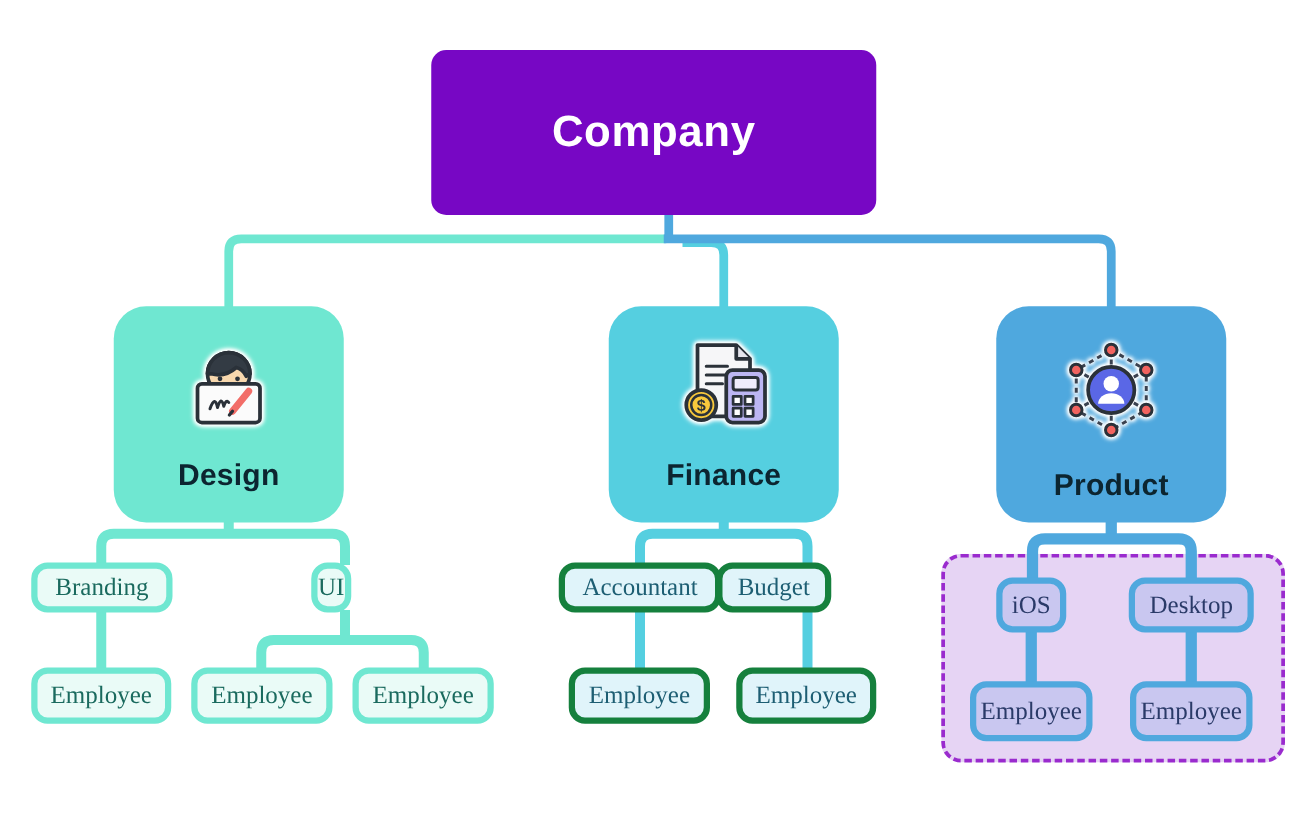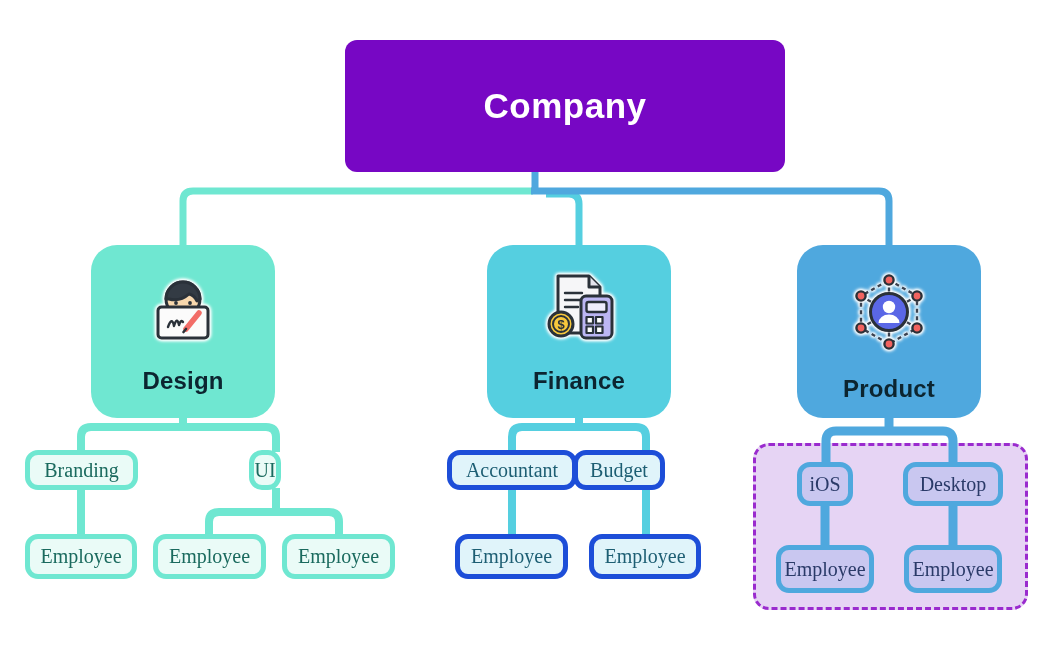--- a/index.html
+++ b/index.html
@@ -2,21 +2,21 @@
 <html><head>
 <meta charset="utf-8">
 <style>
   html,body { margin:0; padding:0; background:#ffffff; }
   #stage {
     position:relative; width:1049px; height:650px; background:#ffffff;
     font-family:"Liberation Sans","DejaVu Sans",sans-serif; overflow:hidden;
   }
   
   .root {
-    position:absolute; left:345px; top:40px; width:440px; height:132px;
+    position:absolute; left:345px; top:40px; width:356px; height:132px;
     background:#7707C4; border-radius:12px; display:flex; flex-direction:column;
     align-items:center; justify-content:center; z-index:3;
   }
   .root span { color:#ffffff; font-size:35px; font-weight:bold; line-height:1.26; letter-spacing:.5px; }
   
   #wires { position:absolute; left:0; top:0; z-index:2; }
   
   .branch {
     position:absolute; top:245px; width:184px; height:173px; border-radius:26px;
     display:flex; flex-direction:column; align-items:center; z-index:3;
@@ -26,21 +26,21 @@
   .branch-product { left:797px; background:#4FA8DE; }
   .branch .lbl { margin-top:24px; font-size:24px; font-weight:bold; color:#0C2530; letter-spacing:.2px; }
   .icon-halo { margin-top:26px; line-height:0;
     filter:drop-shadow(0 0 1.5px #fff) drop-shadow(0 0 1.5px #fff) drop-shadow(0 0 1px #fff); }
   
   .node-s {
     position:absolute; box-sizing:border-box; display:flex; align-items:center; justify-content:center;
     border-radius:13px; font-family:"Liberation Serif","DejaVu Serif",serif; font-size:20px; z-index:3;
   }
   .design-s  { border:5px solid #6FE7D1; background:#EAFBF7; color:#1A6A5E; }
-  .finance-s { border:5px solid #1d4ed8; background:#E0F4FA; color:#1D5E73; }
+  .finance-s { border:5px solid #15803d; background:#E0F4FA; color:#1D5E73; }
   .product-s { border:5px solid #4FA8DE; background:#C9C7F0; color:#2A3A68; }
   
   .product-group {
     position:absolute; left:753px; top:443px; width:275px; height:167px; box-sizing:border-box;
     background:#E6D4F4; border:3px dashed #9A2BCE; border-radius:16px; z-index:1;
   }
 </style>
 </head>
 <body>
 

